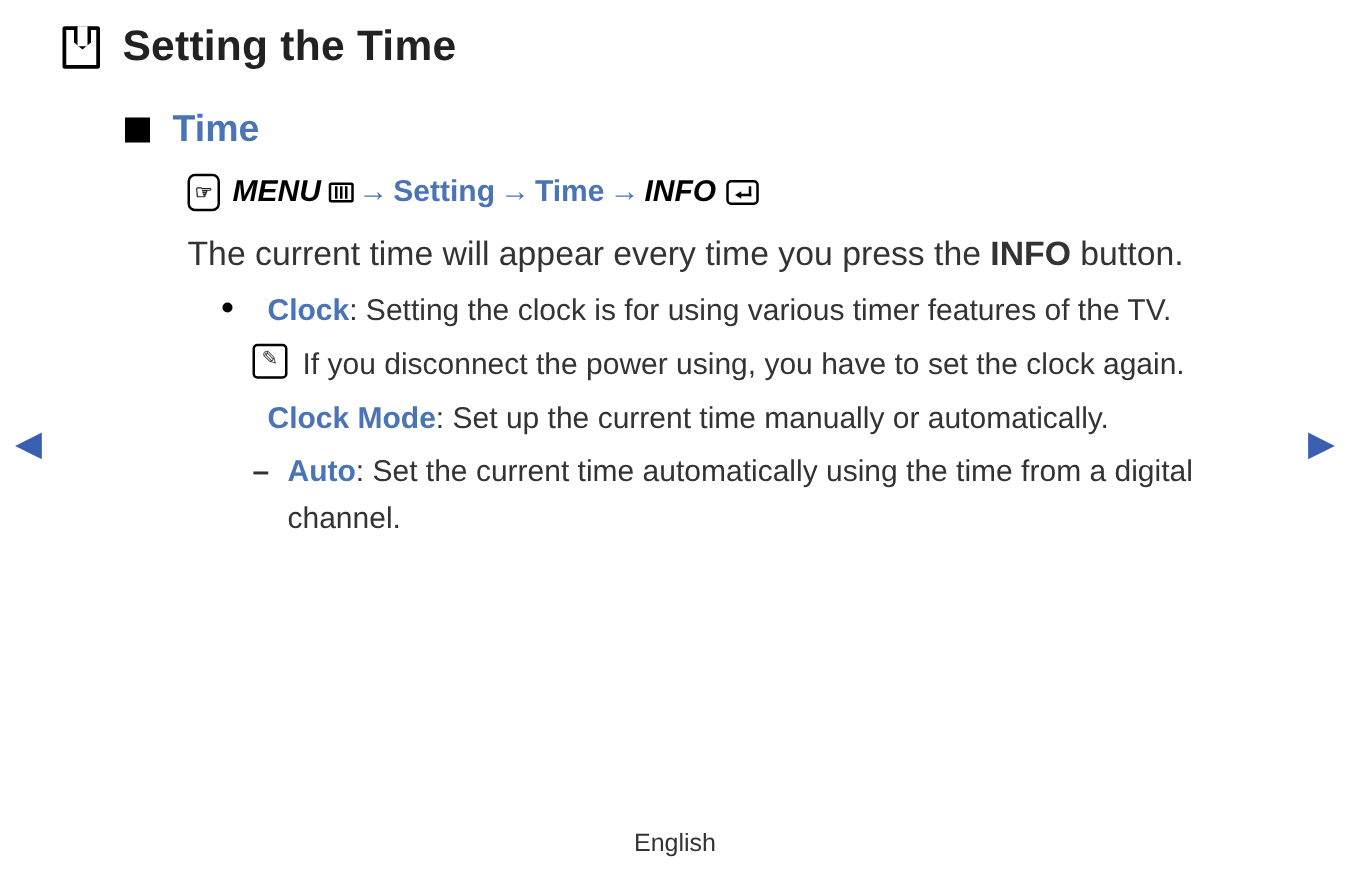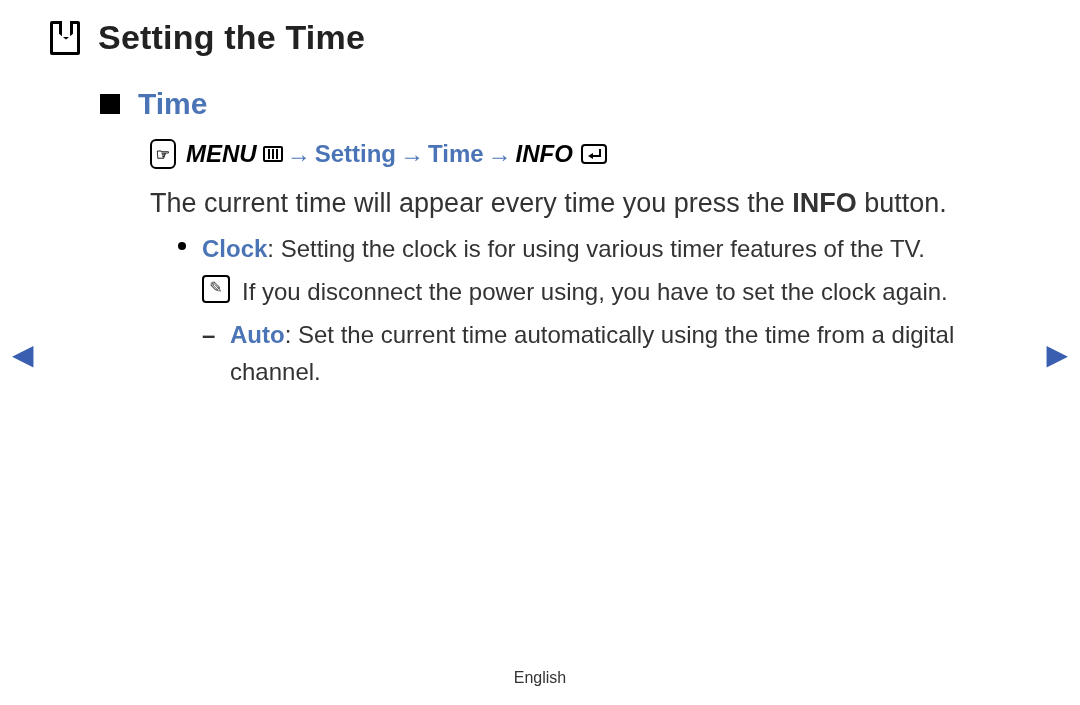--- a/index.html
+++ b/index.html
@@ -15,33 +15,33 @@
   .nav-path .bold { font-weight: 800; color: #000; font-style: italic; }
   .hand-icon { display: inline-flex; align-items: center; justify-content: center; width: 26px; height: 30px; border: 2px solid #000; border-radius: 6px; font-size: 16px; margin-right: 6px; }
   .menu-mini-icon { display: inline-block; width: 20px; height: 16px; border: 2px solid #000; border-radius: 2px; position: relative; vertical-align: middle; margin-left: 2px; }
   .menu-mini-icon::before { content: ""; position: absolute; left: 3px; width: 2px; top: 1px; bottom: 1px; background: #000; box-shadow: 4px 0 0 #000, 8px 0 0 #000; }
   .enter-icon { display: inline-block; width: 26px; height: 20px; border: 2px solid #000; border-radius: 4px; position: relative; vertical-align: middle; margin-left: 4px; }
   .enter-icon::before { content: ""; position: absolute; right: 4px; top: 3px; width: 8px; height: 6px; border-right: 2px solid #000; border-bottom: 2px solid #000; }
   .enter-icon::after { content: ""; position: absolute; left: 5px; bottom: 3px; width: 0; height: 0; border-top: 3px solid transparent; border-bottom: 3px solid transparent; border-right: 5px solid #000; }
   .body-text { font-size: 27px; line-height: 1.5; margin-left: 100px; margin-right: 50px; margin-bottom: 4px; color: #333; }
   .body-text .bold { font-weight: 700; }
   .list-lvl1 { margin-left: 128px; margin-right: 60px; }
-  .list-lvl1 .item { display: flex; gap: 12px; font-size: 24px; line-height: 1.55; margin-top: 6px; color: #333; }
+  .list-lvl1 .item { display: flex; gap: 24px; font-size: 24px; line-height: 1.55; margin-top: 6px; color: #333; }
   .bullet-dot { flex: 0 0 12px; padding-top: 12px; }
   .bullet-dot span { display: block; width: 8px; height: 8px; background: #000; border-radius: 50%; }
   .blue-term { color: #4a74b6; font-weight: 600; }
   .note-row { display: flex; gap: 12px; font-size: 24px; line-height: 1.55; margin-top: 6px; margin-left: 152px; margin-right: 60px; color: #333; }
   .note-icon { flex: 0 0 28px; height: 28px; border: 2px solid #000; border-radius: 4px; display: flex; align-items: center; justify-content: center; font-size: 16px; margin-top: 2px; }
   .sub-list { margin-left: 152px; margin-right: 60px; }
   .sub-list .sitem { display: flex; gap: 14px; font-size: 24px; line-height: 1.55; margin-top: 6px; color: #333; }
   .dash { flex: 0 0 14px; font-weight: 600; padding-top: 0; }
   .nav-arrow { position: absolute; top: 338px; font-size: 28px; color: #3b5fb0; cursor: pointer; user-select: none; }
   .nav-left { left: 12px; }
   .nav-right { right: 12px; }
-  .footer { position: absolute; bottom: 18px; left: 0; width: 100%; text-align: center; font-size: 16px; color: #333; }
+  .footer { position: absolute; bottom: 18px; left: 0; width: 100%; text-align: center; font-size: 20px; color: #333; }
 </style>
 </head>
 <body>
 
 <div class="page">
 
   <div class="main-title">
     <span class="bookmark-icon"></span>
     <span>Setting the Time</span>
   </div>
@@ -77,20 +77,26 @@
         <span class="blue-term">Clock</span><span>: Setting the clock is for using various timer features of the TV.</span>
       </div>
     </div>
   </div>
 
   <div class="note-row">
     <div class="note-icon">✎</div>
     <div>If you disconnect the power using, you have to set the clock again.</div>
   </div>
 
+  <div class="note-row" style="margin-left:152px;">
+    <div style="flex:0 0 0;"></div>
+    <div>
+      <span class="blue-term">Clock Mode</span><span>: Set up the current time manually or automatically.</span>
+    </div>
+  </div>
 
   <div class="sub-list">
     <div class="sitem">
       <div class="dash">–</div>
       <div>
         <span class="blue-term">Auto</span><span>: Set the current time automatically using the time from a digital channel.</span>
       </div>
     </div>
   </div>
 

